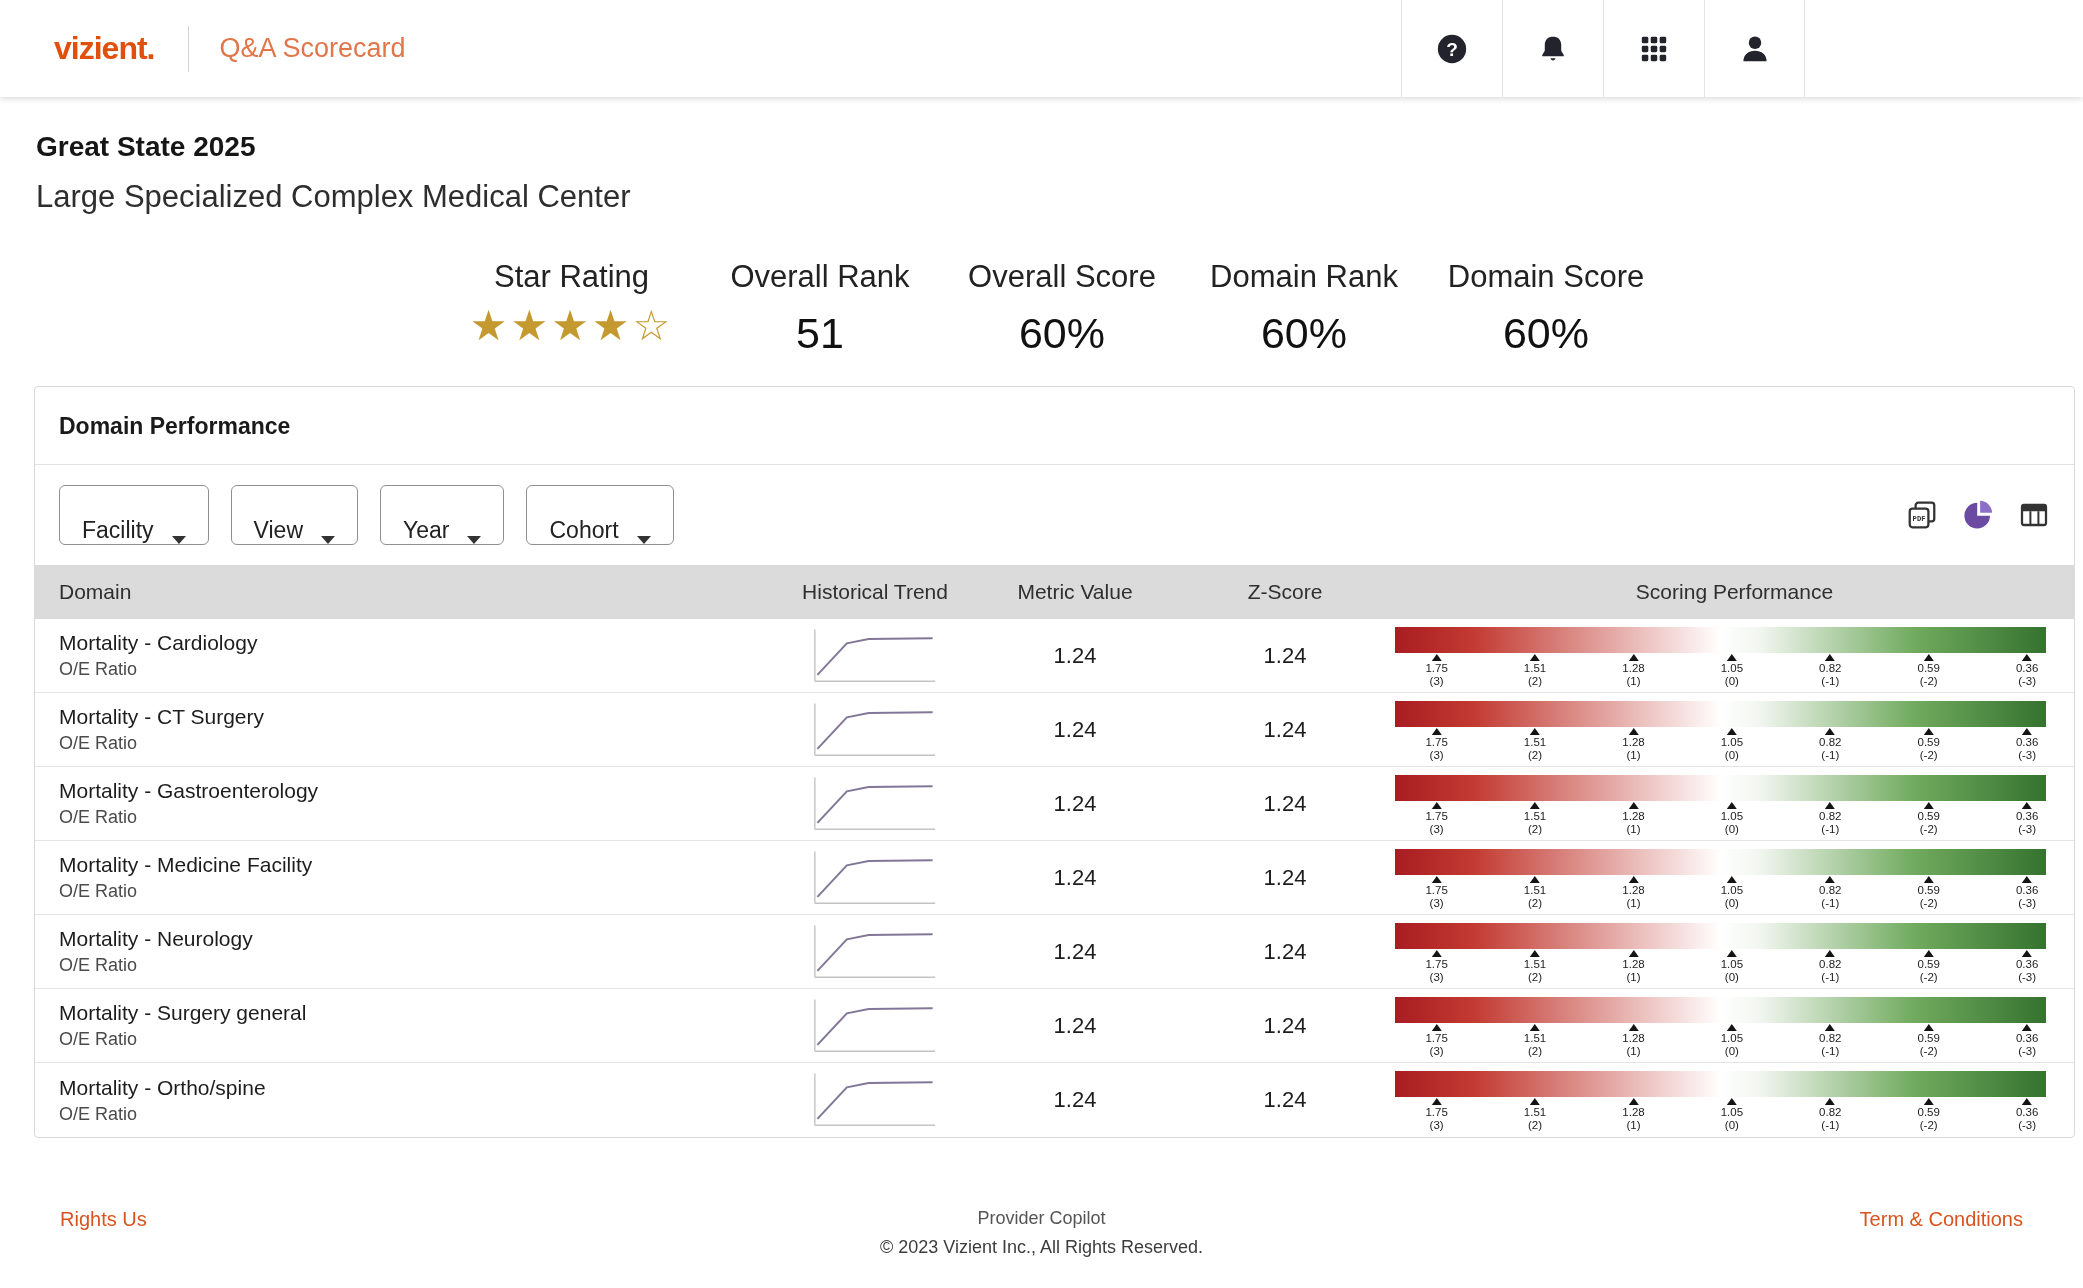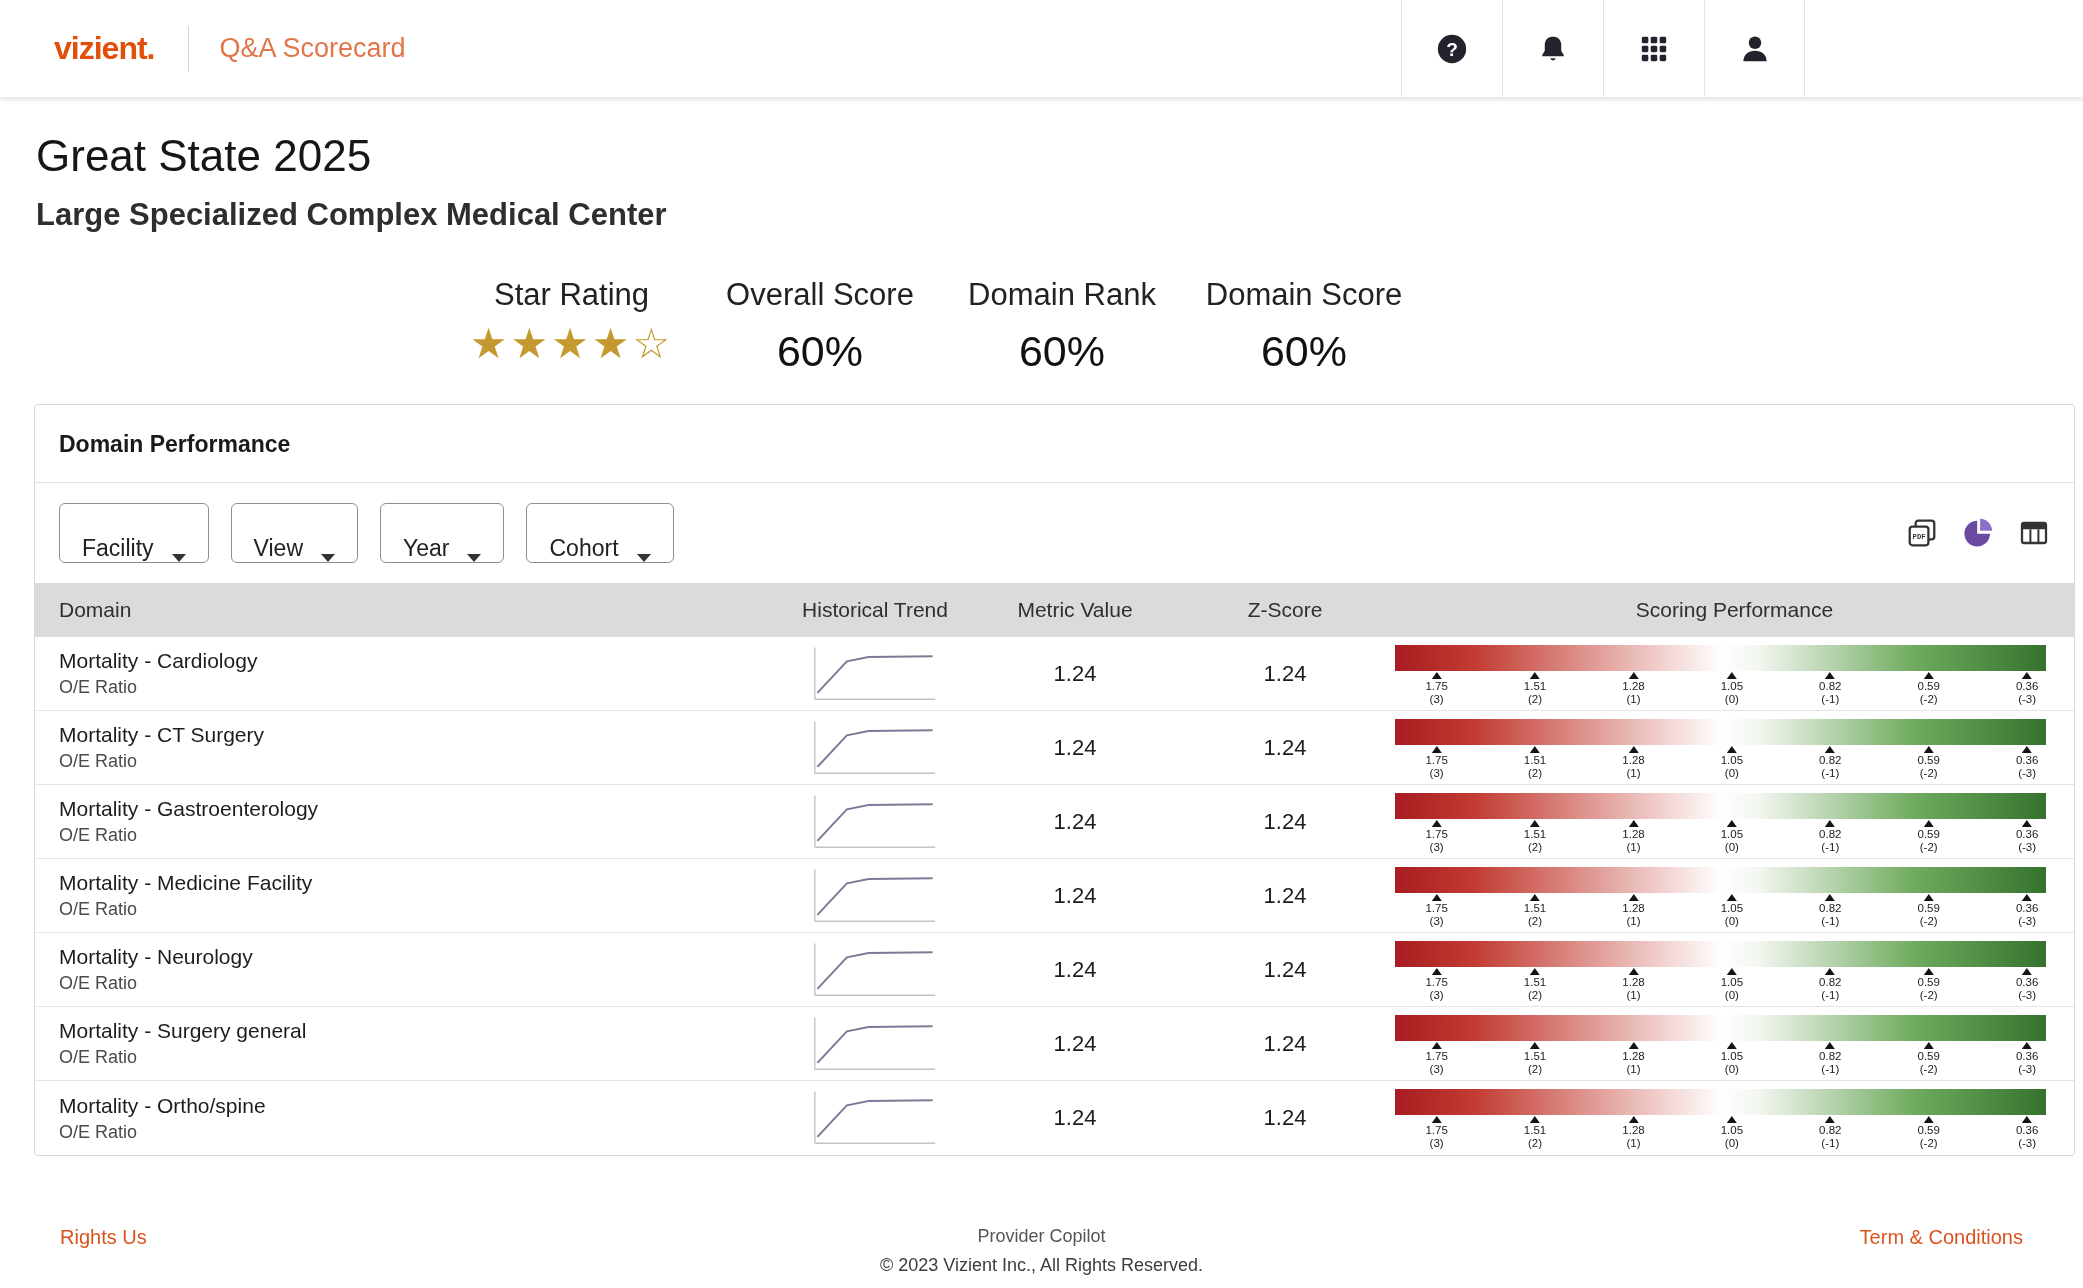--- a/index.html
+++ b/index.html
@@ -13,22 +13,22 @@
   .logo-divider { width:1px; height:46px; background:#d5d5d5; margin:0 30px 0 34px; }
   .app-title { font-size:27px; color:#E1764B; font-weight:400; }
   .header-icons { margin-left:auto; margin-right:278px; display:flex; height:97px; }
   .icon-cell { width:101px; height:97px; display:flex; align-items:center; justify-content:center;
     border-left:1px solid #e4e4e4; cursor:pointer; }
   .icon-cell:last-child { border-right:1px solid #e4e4e4; }
   .icon-cell svg { width:34px; height:34px; }
 
   
   .title-block { padding:34px 0 0 36px; }
-  .page-title { font-size:44px; font-weight:400; color:#161616; }
-  .page-subtitle { font-size:31px; font-weight:700; color:#2e2e2e; margin-top:16px; }
+  .page-title { font-size:28px; font-weight:700; color:#161616; }
+  .page-subtitle { font-size:31px; font-weight:400; color:#2e2e2e; margin-top:16px; }
 
   
   .stats-row { display:flex; margin:44px 0 0 444px; }
   .stat { width:242px; text-align:center; }
   .stat.star { width:255px; }
   .stat-label { font-size:31px; color:#222; }
   .stat-value { font-size:43px; font-weight:500; color:#111; margin-top:14px; }
   .stars { margin-top:10px; font-size:42px; color:#C4992F; letter-spacing:3px; line-height:1; }
 
   
@@ -125,20 +125,24 @@
 
 <div class="title-block">
   <div class="page-title">Great State 2025</div>
   <div class="page-subtitle">Large Specialized Complex Medical Center</div>
 </div>
 
 <section class="stats-row">
   <div class="stat star">
     <div class="stat-label">Star Rating</div>
     <div class="stars"><span>★</span><span>★</span><span>★</span><span>★</span><span>☆</span></div>
+  </div>
+  <div class="stat">
+    <div class="stat-label">Overall Rank</div>
+    <div class="stat-value">51</div>
   </div>
   <div class="stat">
     <div class="stat-label">Overall Score</div>
     <div class="stat-value">60%</div>
   </div>
   <div class="stat">
     <div class="stat-label">Domain Rank</div>
     <div class="stat-value">60%</div>
   </div>
   <div class="stat">

